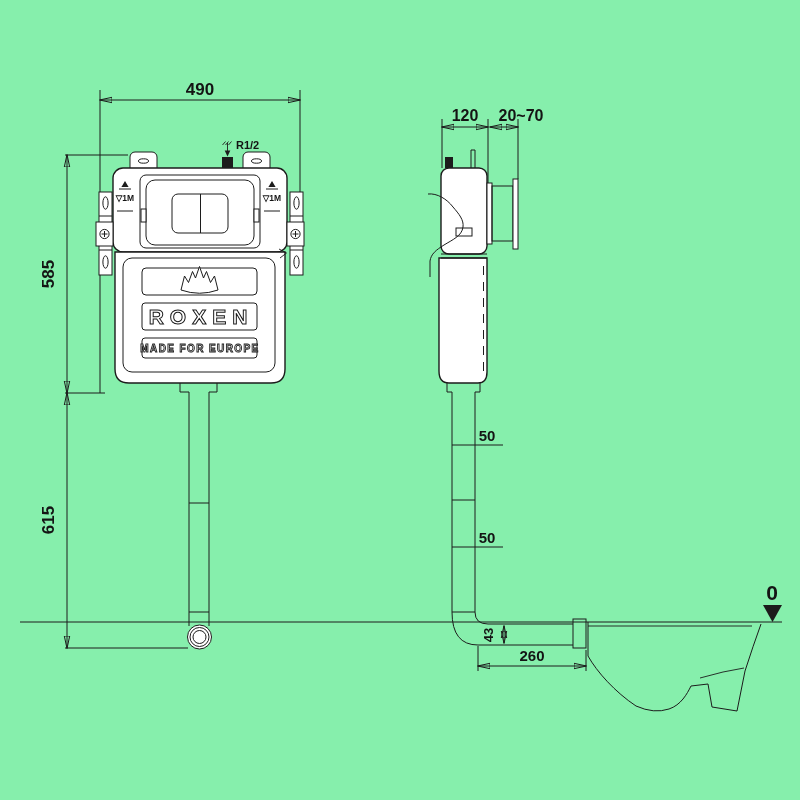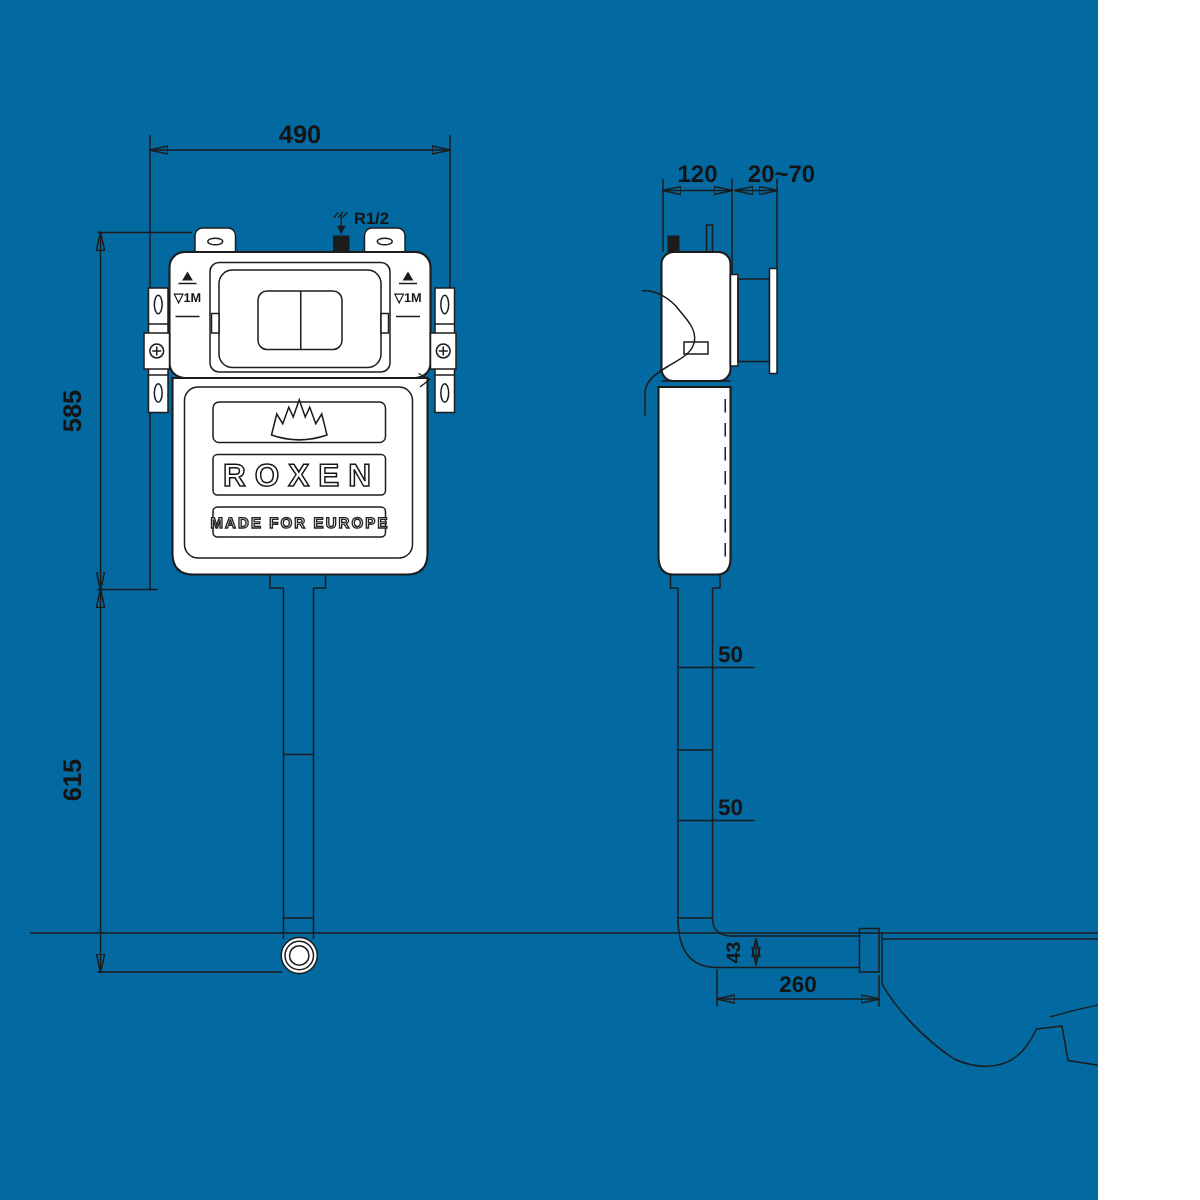--- a/index.html
+++ b/index.html
@@ -1,17 +1,17 @@
 <!DOCTYPE html>
 <html><head>
 <meta charset="utf-8">
 <style>
   html,body{margin:0;padding:0;background:#fff;}
-  .canvas{position:relative;width:712px;height:800px;background:#0369a1;overflow:hidden;
-          font-family:"Liberation Sans", sans-serif;padding-left:20px;}
+  .canvas{position:relative;width:800px;height:800px;background:#86efac;overflow:hidden;
+          font-family:"Liberation Sans", sans-serif;}
   svg{position:absolute;left:0;top:0;}
   svg line, svg path, svg rect, svg circle, svg ellipse, svg polyline{
     stroke:#1c1c1c; stroke-width:1; fill:none;}
   .body{stroke-width:1.4; fill:#fff;}
   .fillw{fill:#fff;}
   .blk{fill:#1c1c1c; stroke:none;}
   .thin{stroke-width:0.9;}
   .dimline{stroke-width:1;}
   text{fill:#141414; stroke:none; font-family:"Liberation Sans", sans-serif;}
   .dim{font-weight:bold; font-size:17px; text-anchor:middle;}

